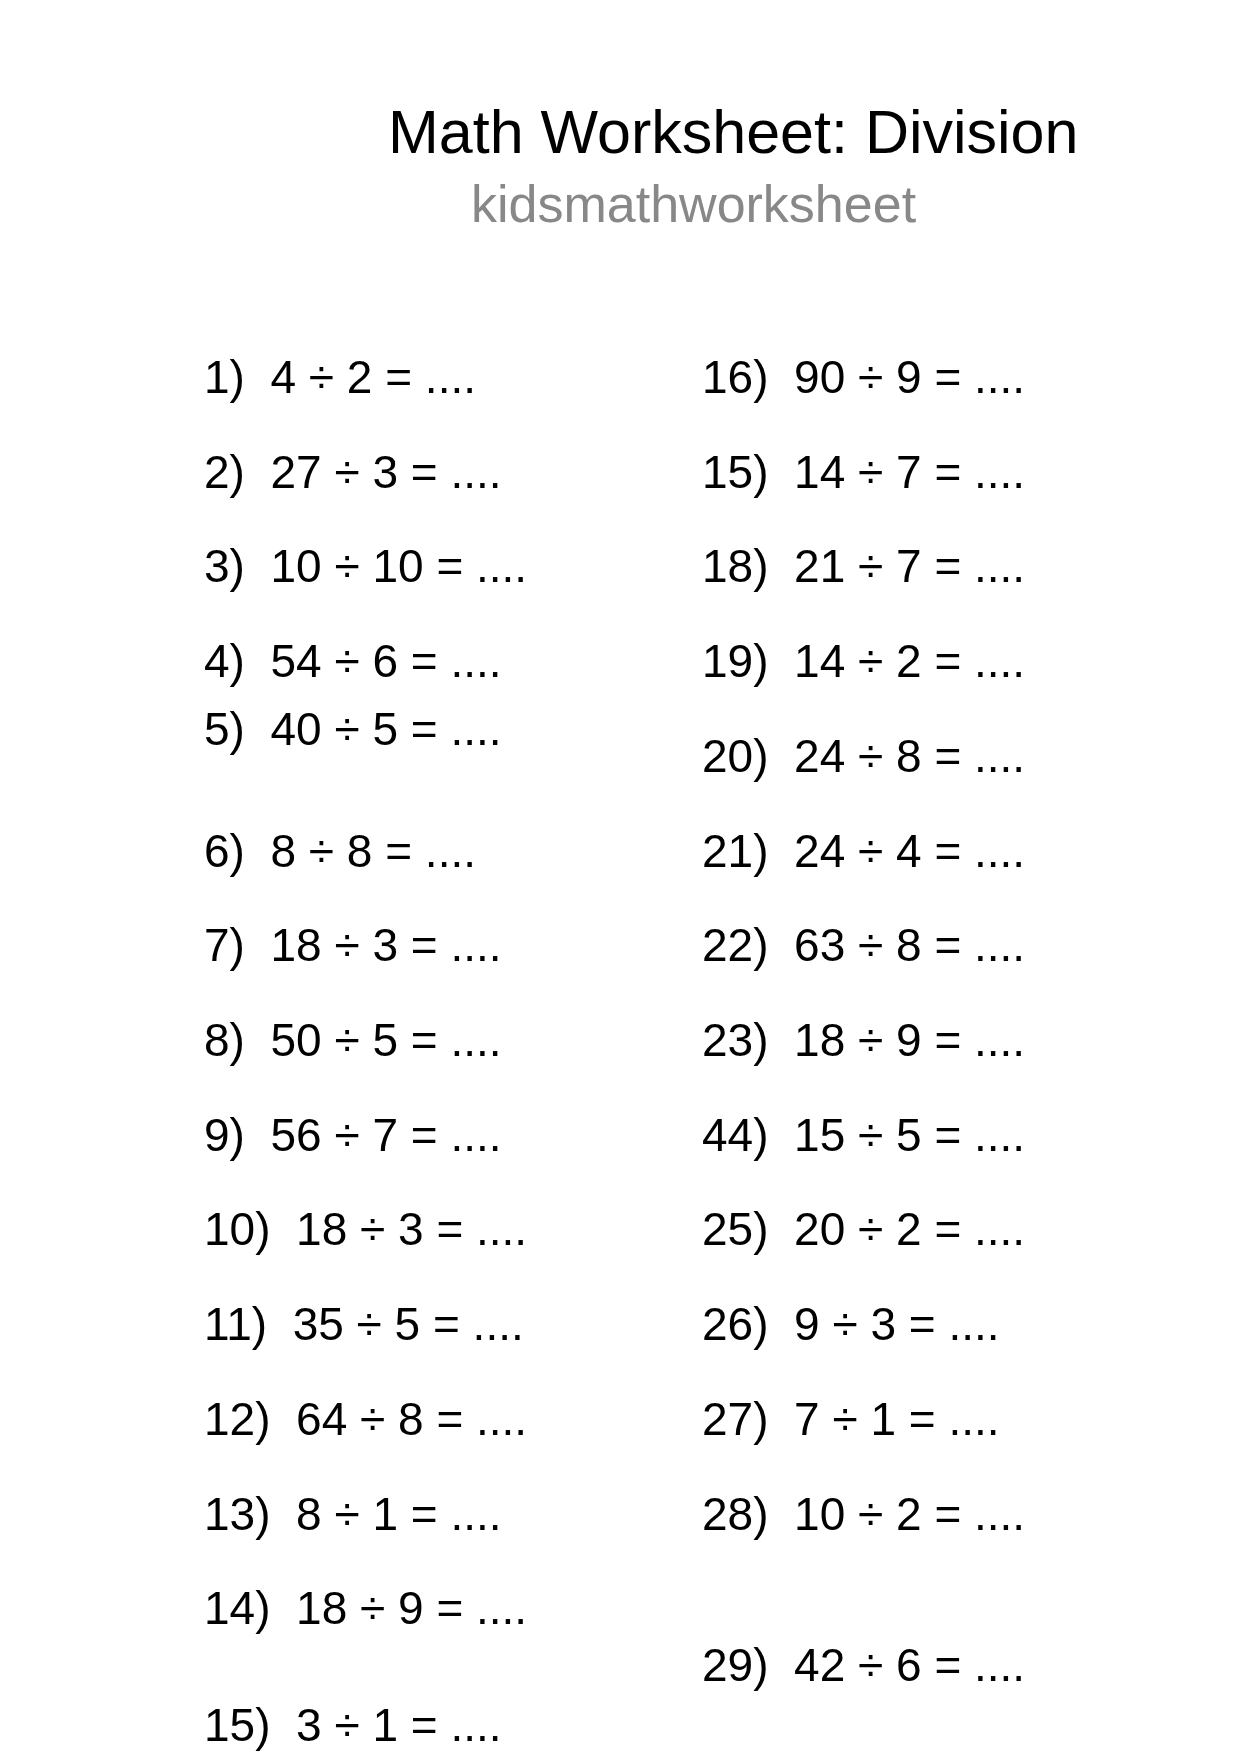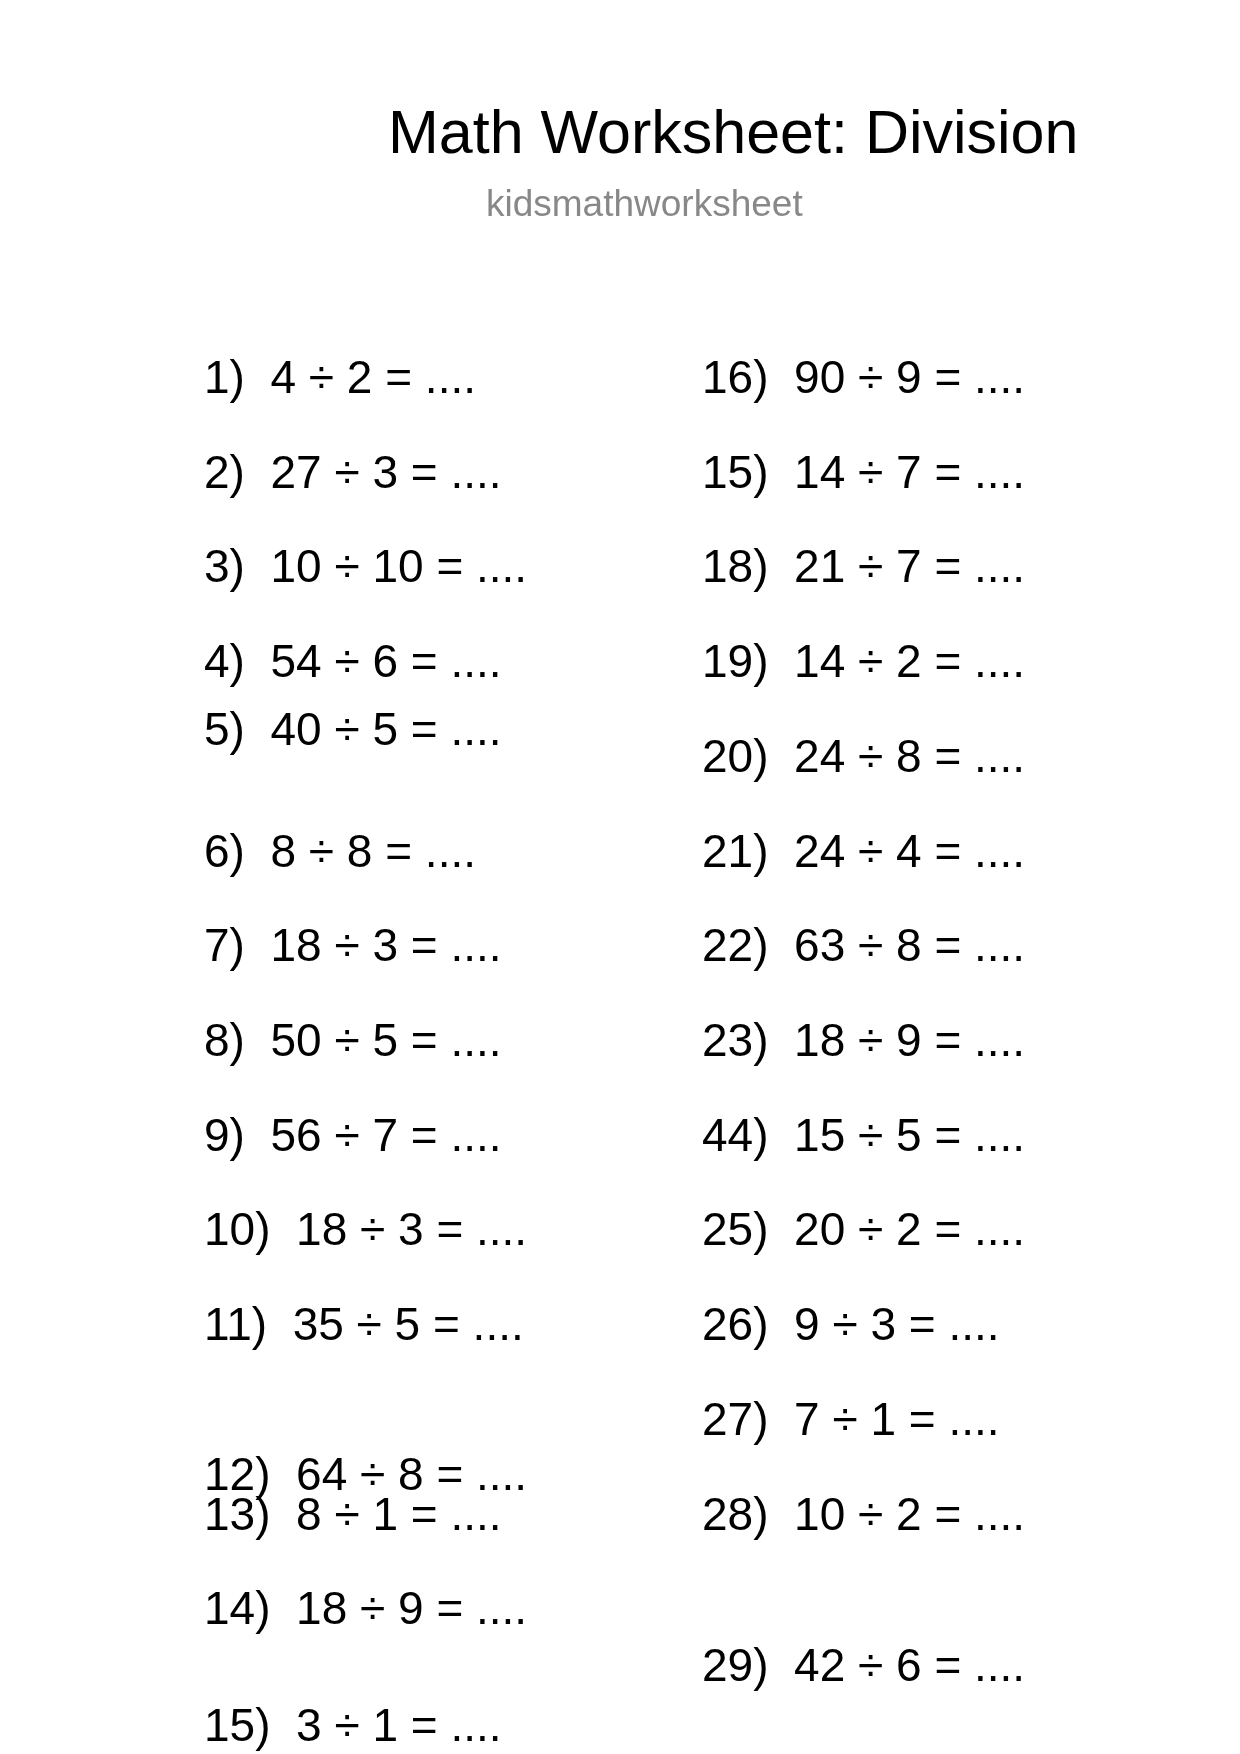--- a/index.html
+++ b/index.html
@@ -28,23 +28,23 @@
       top: 96px;
       font-size: 61px;
       line-height: 72px;
       white-space: pre;
       color: #000000;
       margin: 0;
       font-weight: normal;
     }
     .subtitle {
       position: absolute;
-      left: 486px;
+      left: 471px;
       top: 178px;
-      font-size: 37px;
+      font-size: 52px;
       line-height: 52px;
       white-space: pre;
       color: #888888;
     }
     .column {
       position: absolute;
       top: 0;
     }
     .column.left { left: 204px; }
     .column.right { left: 702px; }
@@ -69,21 +69,21 @@
     <div class="problem" style="top:447px">2)  27 ÷ 3 = ....</div>
     <div class="problem" style="top:541px">3)  10 ÷ 10 = ....</div>
     <div class="problem" style="top:636px">4)  54 ÷ 6 = ....</div>
     <div class="problem" style="top:704px">5)  40 ÷ 5 = ....</div>
     <div class="problem" style="top:826px">6)  8 ÷ 8 = ....</div>
     <div class="problem" style="top:920px">7)  18 ÷ 3 = ....</div>
     <div class="problem" style="top:1015px">8)  50 ÷ 5 = ....</div>
     <div class="problem" style="top:1110px">9)  56 ÷ 7 = ....</div>
     <div class="problem" style="top:1204px">10)  18 ÷ 3 = ....</div>
     <div class="problem" style="top:1299px">11)  35 ÷ 5 = ....</div>
-    <div class="problem" style="top:1449px">12)  64 ÷ 8 = ....</div>
+    <div class="problem" style="top:1394px">12)  64 ÷ 8 = ....</div>
     <div class="problem" style="top:1489px">13)  8 ÷ 1 = ....</div>
     <div class="problem" style="top:1583px">14)  18 ÷ 9 = ....</div>
     <div class="problem" style="top:1700px">15)  3 ÷ 1 = ....</div>
   </div>
 
   <div class="column right">
     <div class="problem" style="top:352px">16)  90 ÷ 9 = ....</div>
     <div class="problem" style="top:447px">15)  14 ÷ 7 = ....</div>
     <div class="problem" style="top:541px">18)  21 ÷ 7 = ....</div>
     <div class="problem" style="top:636px">19)  14 ÷ 2 = ....</div>

